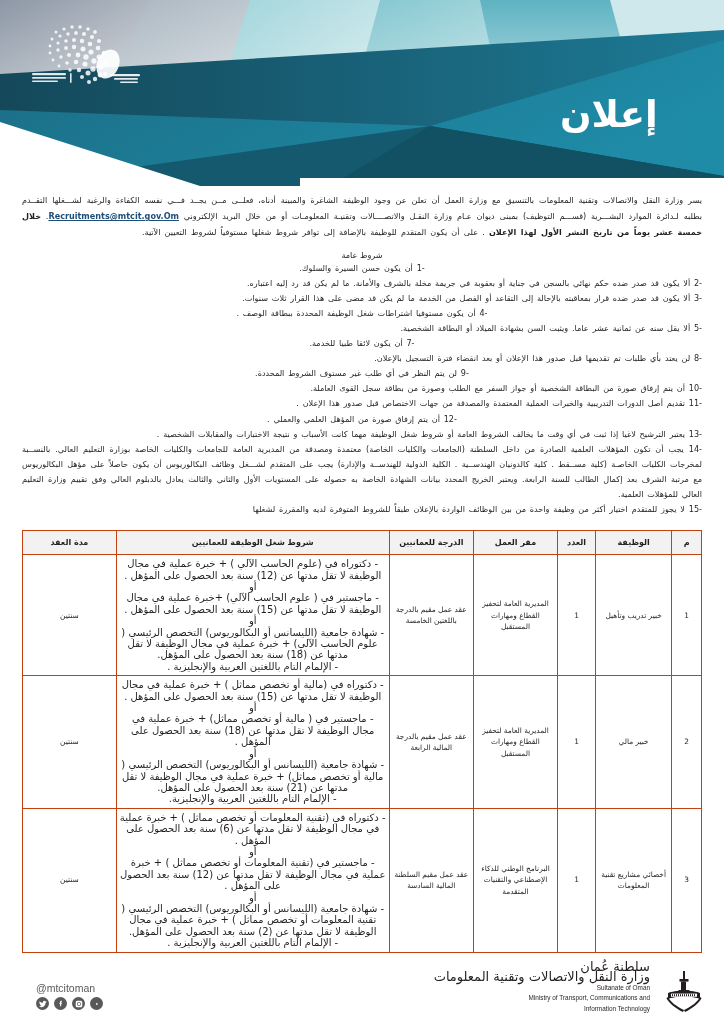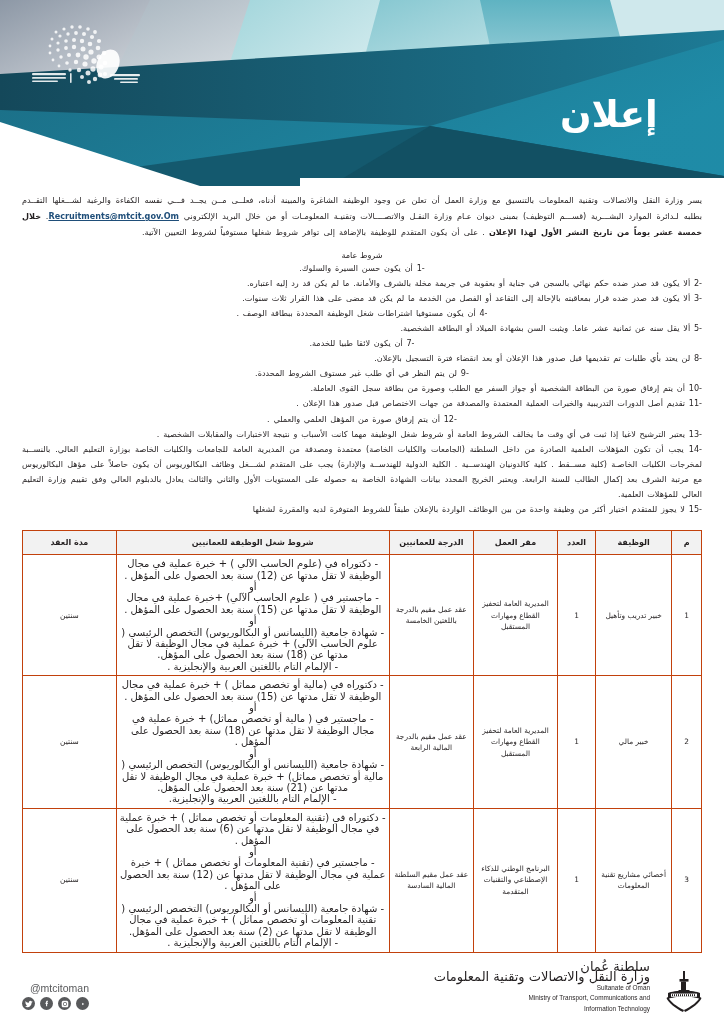--- a/index.html
+++ b/index.html
@@ -126,23 +126,23 @@
   .c-cond{width:40.2%;}
   .c-dur{width:13.8%;}
   
   .footer{
     position:absolute;
     left:0;bottom:0;
     width:724px;height:72px;
   }
   .social{
     position:absolute;
-    left:22px;bottom:14px;
+    left:36px;bottom:14px;
     direction:ltr;
-    text-align:right;
+    text-align:left;
   }
   .handle{
     font-size:10.5px;
     color:#58595b;
     margin-bottom:3px;
     font-family:"Liberation Sans",sans-serif;
   }
   .icon-row{display:flex;gap:5px;}
   .sicon{
     width:13px;height:13px;border-radius:50%;

